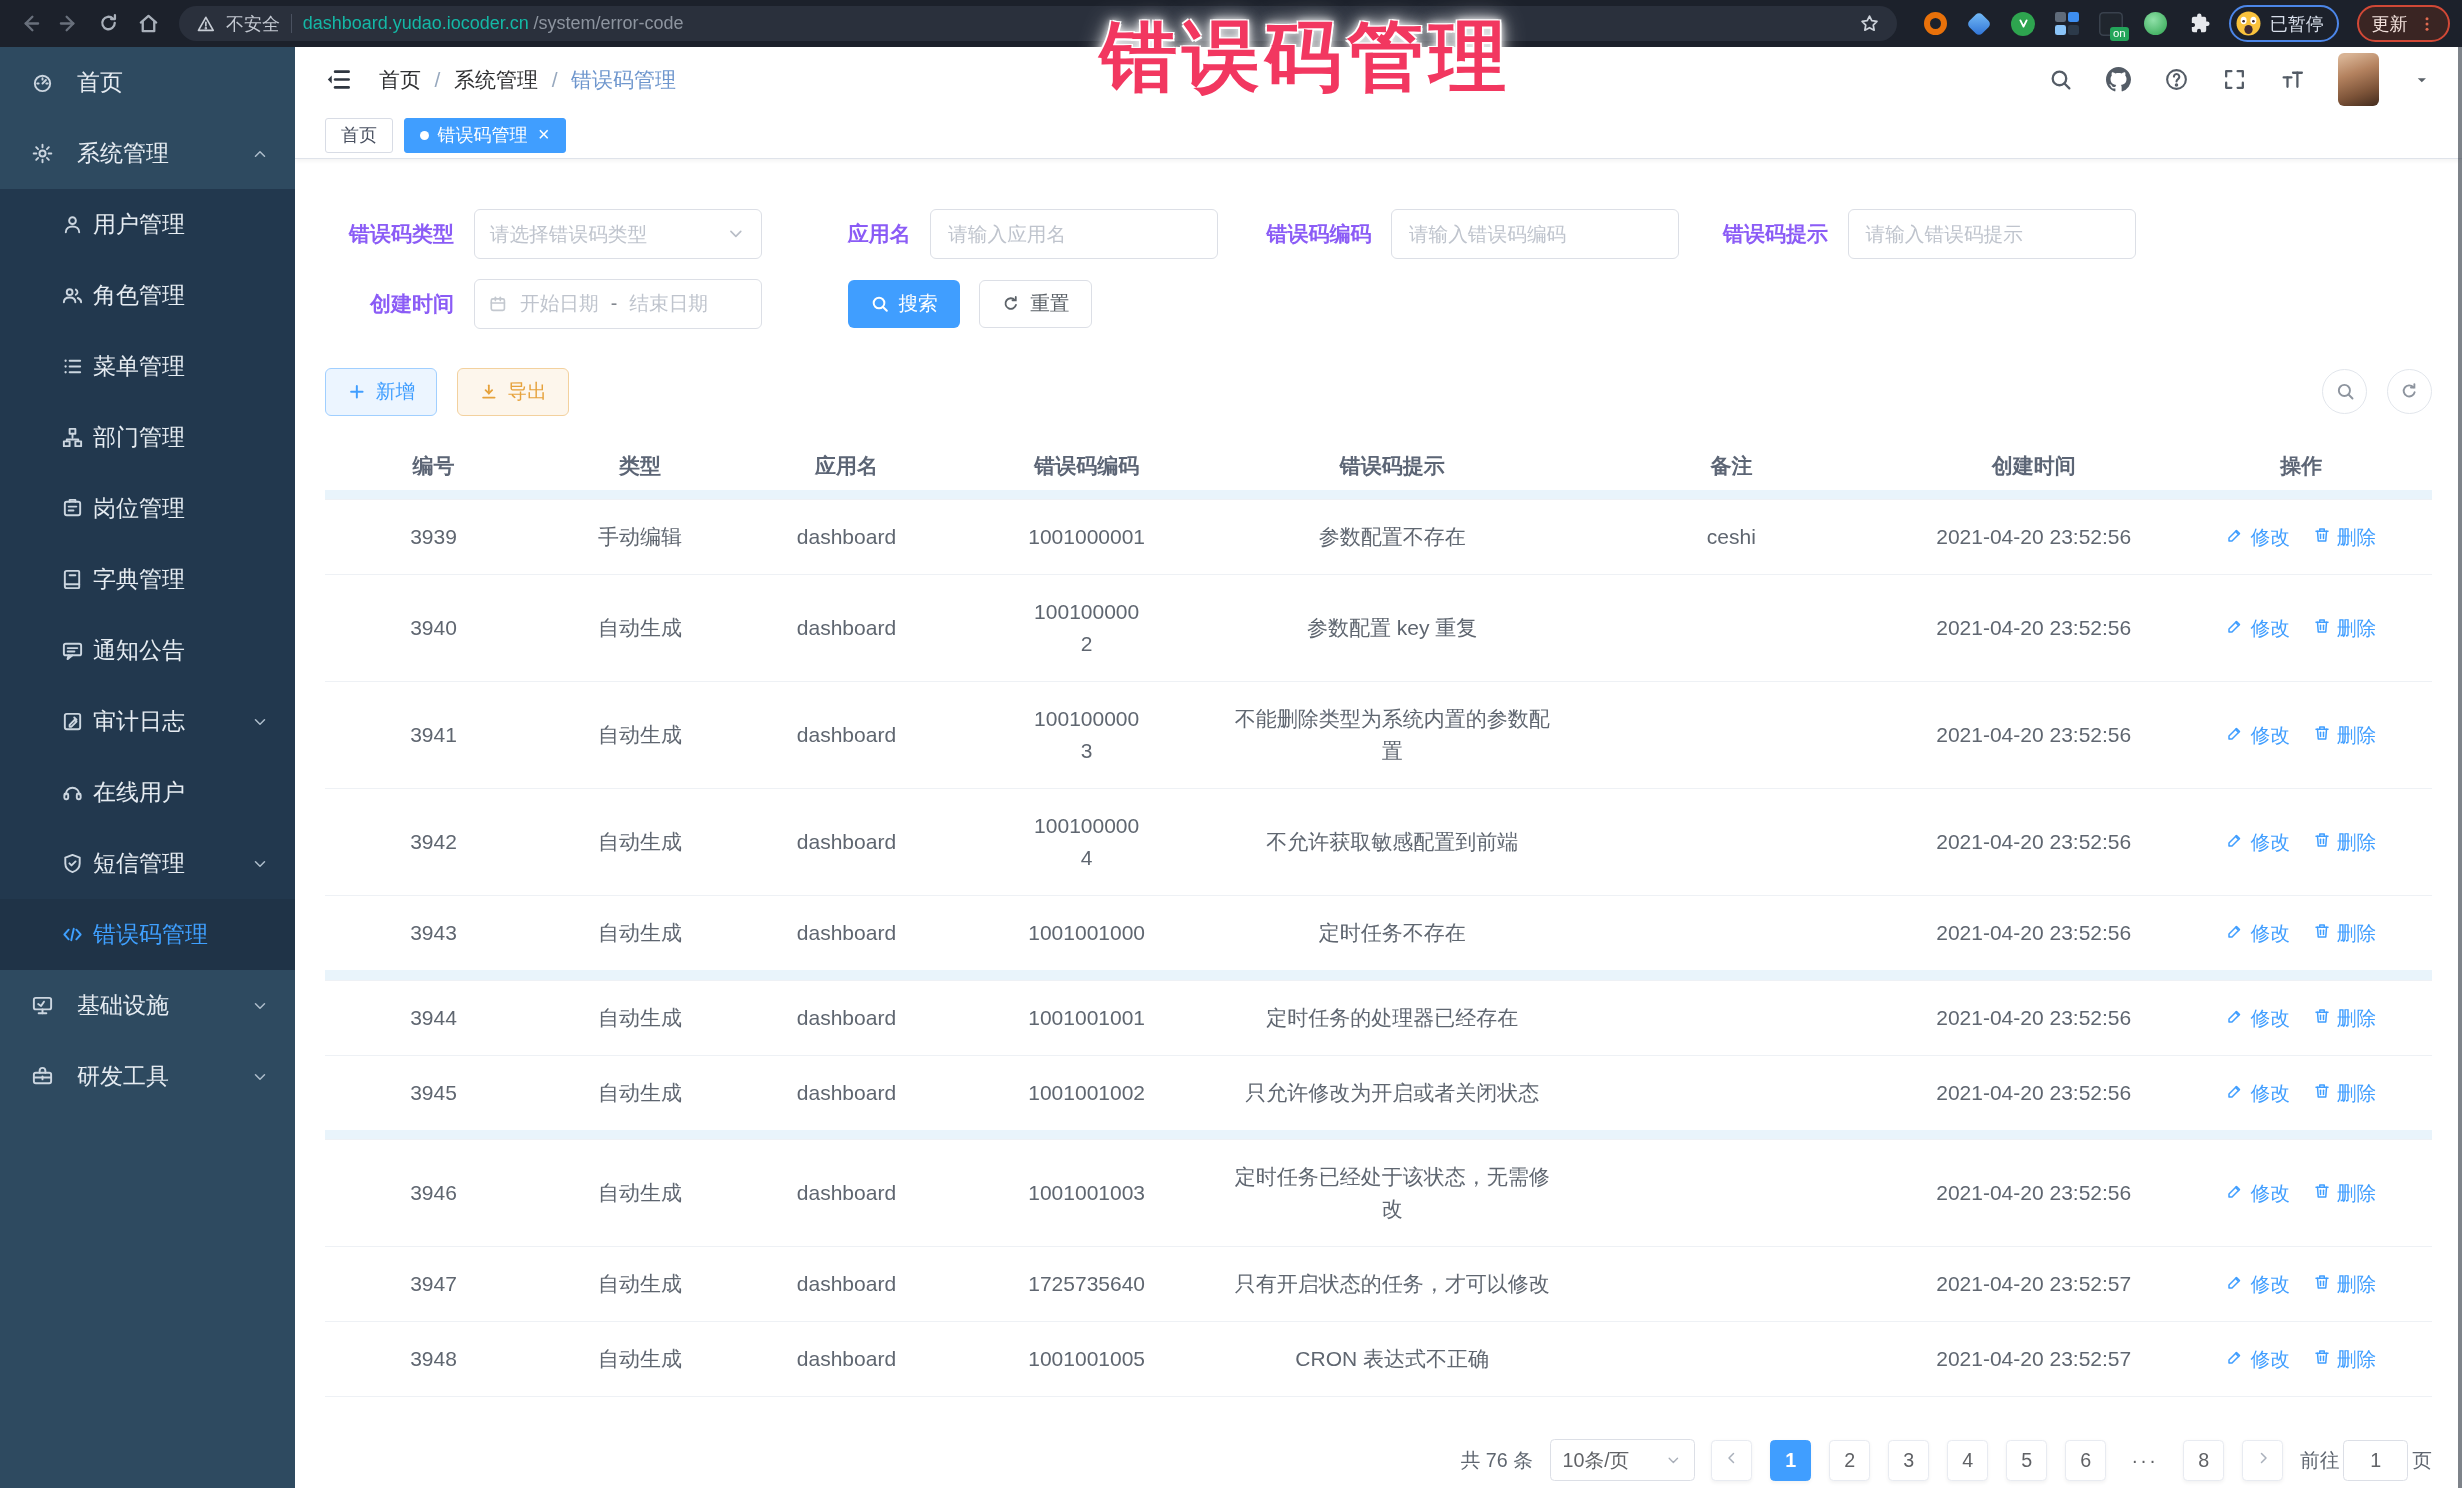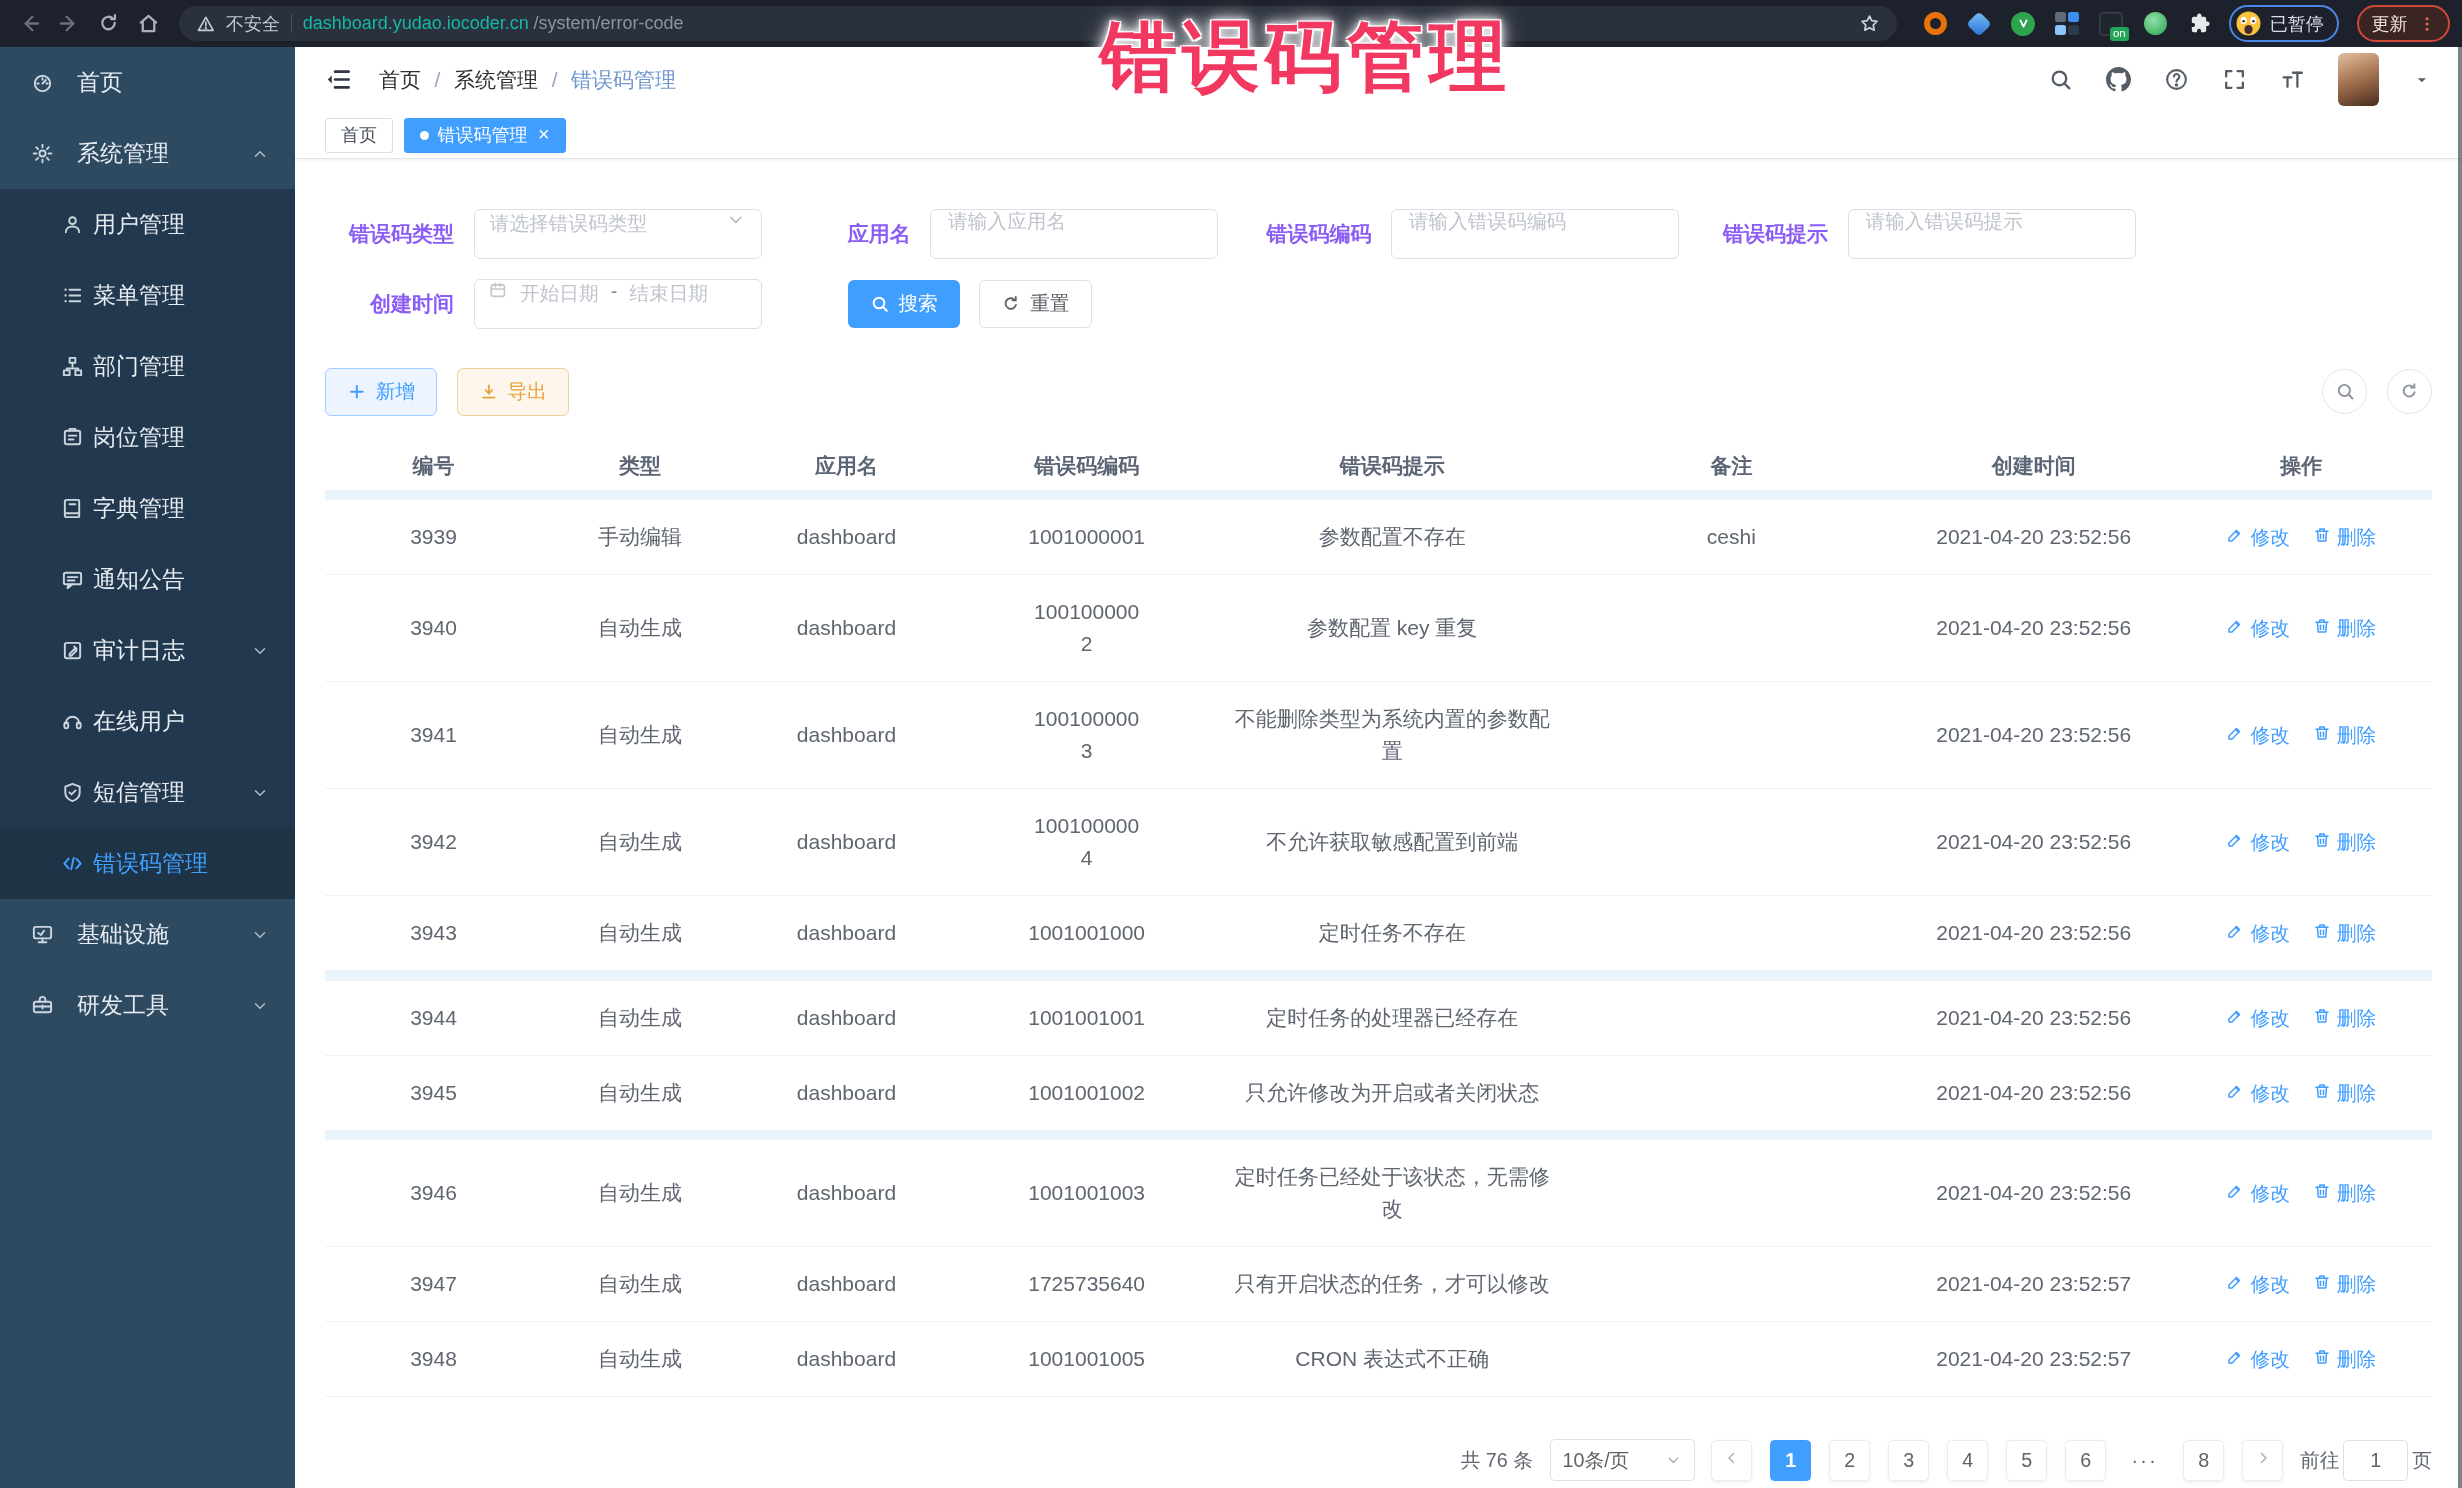--- a/index.html
+++ b/index.html
@@ -89,21 +89,21 @@
 
   
   .content{position:absolute;left:295px;right:0;top:159px;bottom:0;background:#fff;padding:0 30px;overflow:hidden}
   .filter-row{display:flex;align-items:center}
   .row1{margin-top:50px}
   .row2{margin-top:19.7px}
   .f-label{font-size:21px;color:#8b5cf6;font-weight:700;white-space:nowrap}
   .f-label.w1{width:129px;text-align:right;flex:none}
   .mlA{margin-left:86px}.mlB{margin-left:48px}.mlC{margin-left:44px}.mlD{margin-left:19.7px}
   .lab-gap{margin-left:19.7px}
-  .ctrl{height:50px;border:1.5px solid #dcdfe6;border-radius:6px;background:#fff;display:flex;align-items:flex-start;flex:none}
+  .ctrl{height:50px;border:1.5px solid #dcdfe6;border-radius:6px;background:#fff;display:flex;align-items:center;flex:none}
   .select{width:288px;padding:0 15px;justify-content:space-between;color:#bfc4cd;font-size:19.7px;cursor:pointer}
   .select .caret{color:#b8bdc6}
   .inp{width:288px;padding:0 16.7px}
   input.raw{border:none;outline:none;width:100%;font-size:19.7px;color:#606266;font-family:inherit;background:transparent}
   input.raw::placeholder{color:#bfc4cd}
   .date{width:288px;padding:0 13.6px;gap:12px;color:#bfc4cd;font-size:19.7px;cursor:pointer}
   .date .cal{color:#c3c8cf;display:flex}
   .date svg{width:19.7px;height:19.7px}
   .date .sep{color:#82878f}
   .btn{height:48px;display:inline-flex;align-items:center;justify-content:center;gap:9px;border-radius:6px;font-size:19.7px;padding:0 21px;border:1.5px solid transparent;cursor:pointer;white-space:nowrap}
@@ -291,20 +291,31 @@
               <svg viewBox="0 0 24 24" fill="none" stroke="currentColor" stroke-width="2" stroke-linecap="round" stroke-linejoin="round">
                 <circle cx="12" cy="8" r="3.5"></circle>
                 <path d="M5 20c0-4 3.5-6 7-6s7 2 7 6"></path>
               </svg>
             </span>
             <span class="s-label">用户管理</span>
           </div>
           <div class="side-item lvl2">
             <span class="s-icon">
               <svg viewBox="0 0 24 24" fill="none" stroke="currentColor" stroke-width="2" stroke-linecap="round" stroke-linejoin="round">
+                <circle cx="9" cy="8.5" r="3"></circle>
+                <path d="M3 19c0-3.5 3-5 6-5s6 1.5 6 5"></path>
+                <path d="M15.5 5.8a3 3 0 0 1 0 5.4"></path>
+                <path d="M17.5 14.6c2 .8 3.5 2.2 3.5 4.4"></path>
+              </svg>
+            </span>
+            <span class="s-label">角色管理</span>
+          </div>
+          <div class="side-item lvl2">
+            <span class="s-icon">
+              <svg viewBox="0 0 24 24" fill="none" stroke="currentColor" stroke-width="2" stroke-linecap="round" stroke-linejoin="round">
                 <line x1="9" y1="6" x2="20" y2="6"></line>
                 <line x1="9" y1="12" x2="20" y2="12"></line>
                 <line x1="9" y1="18" x2="20" y2="18"></line>
                 <circle cx="4.8" cy="6" r="1.2" fill="currentColor" stroke="none"></circle>
                 <circle cx="4.8" cy="12" r="1.2" fill="currentColor" stroke="none"></circle>
                 <circle cx="4.8" cy="18" r="1.2" fill="currentColor" stroke="none"></circle>
               </svg>
             </span>
             <span class="s-label">菜单管理</span>
           </div>

